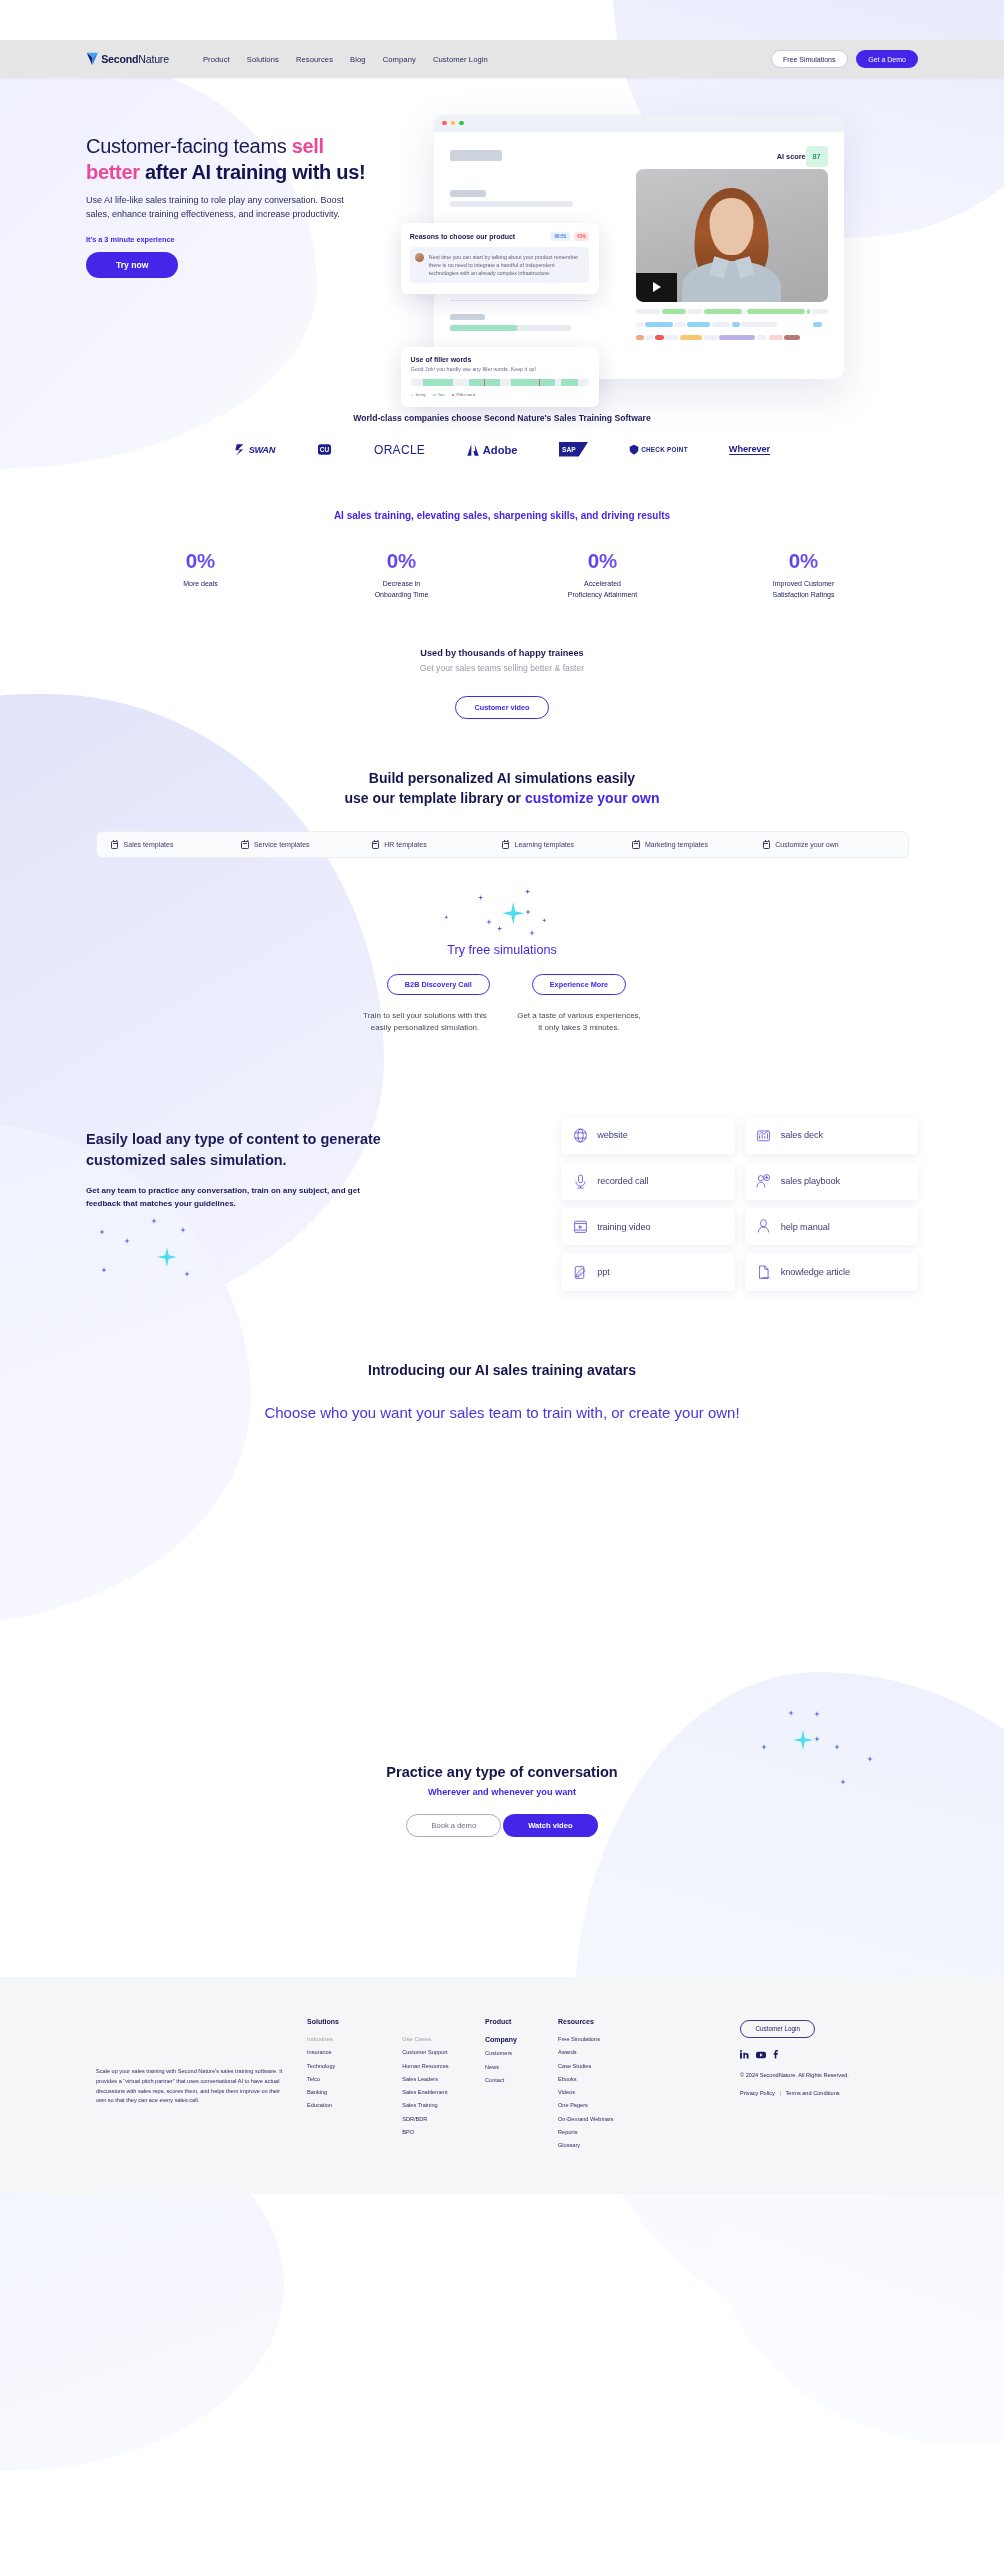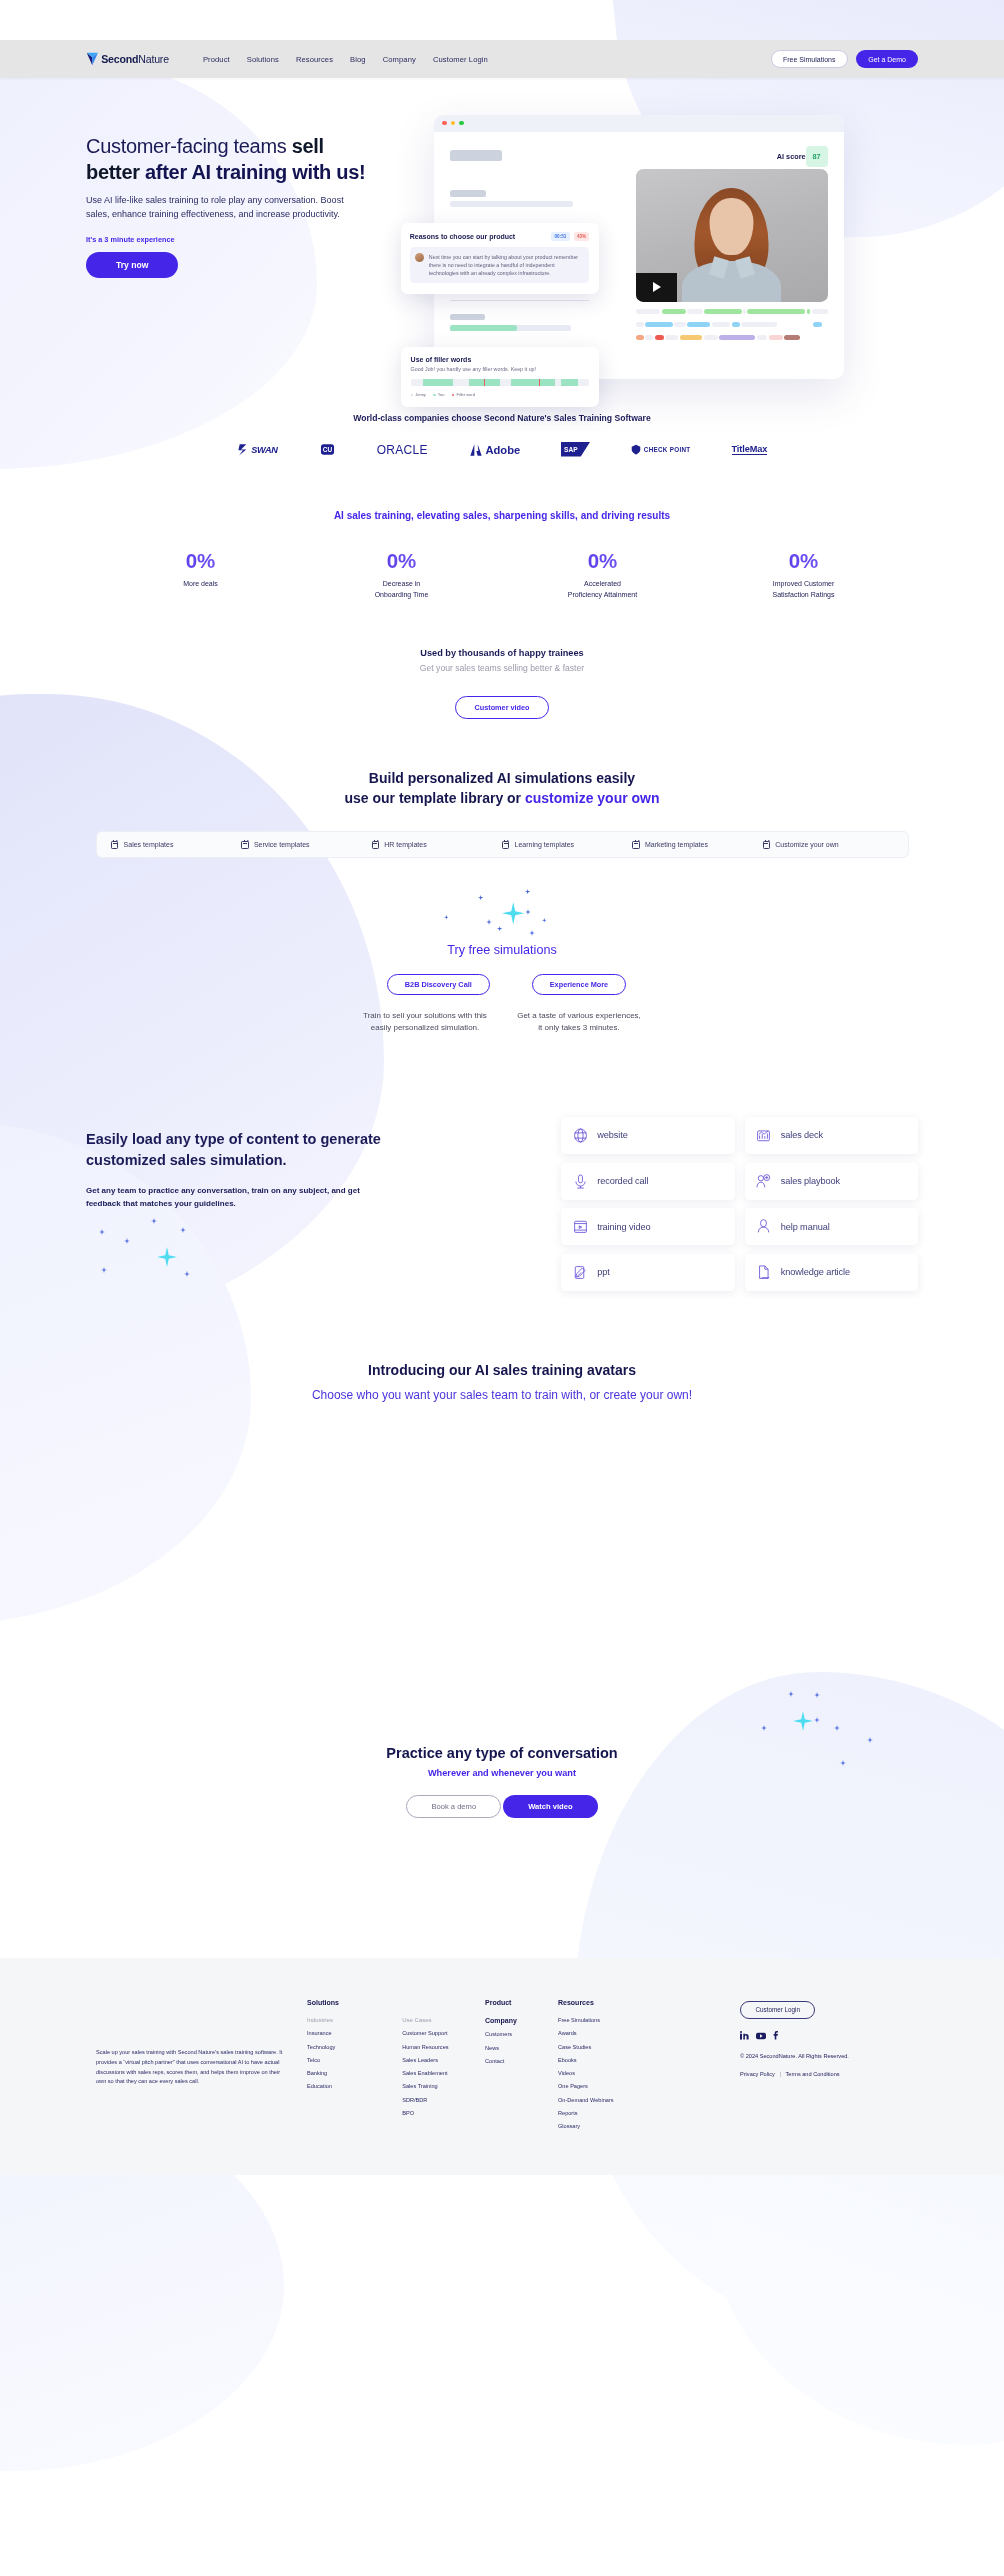--- a/index.html
+++ b/index.html
@@ -77,21 +77,21 @@
   }
   .btn-primary-sm {
     font-size:7px; padding:5.3px 12px; border:none; border-radius:26.4px;
     background:#4526e8; color:#fff; white-space:nowrap;
   }
 
   
   .hero { position:relative; z-index:3; width:832px; margin:0 auto; padding-top:34px; display:flex; }
   .hero-copy { width:337px; padding-top:21px; }
   .hero-h1 { font-size:20px; line-height:1.30; font-weight:400; color:#1a1a55; letter-spacing:-0.3px; }
-  .hero-h1 .em { color:#0f172a; font-weight:700; }
+  .hero-h1 .em { color:#ec4899; font-weight:700; }
   .hero-h1 .b2 { font-weight:700; color:#141452; }
   .hero-sub { margin-top:9.2px; font-size:9px; line-height:1.52; color:#2b2b63; width:277px; }
   .hero-note { margin-top:13.2px; font-size:7.3px; font-weight:700; color:#4526e8; }
   .btn-try {
     margin-top:8.6px; display:inline-block; background:#4526e8; color:#fff;
     border:none; border-radius:26.4px; padding:8px 30px; font-size:8.6px; font-weight:700;
   }
   .hero-visual { margin-left:10.6px; width:410px; position:relative; padding-top:2.6px; }
   .app-window {
     position:relative; width:410px; height:264px; background:#fff; border-radius:9.2px;
@@ -224,21 +224,21 @@
   .lc-card {
     background:#fff; border-radius:4.6px; box-shadow:0 2px 8.6px rgba(50,50,120,.09);
     height:37px; display:flex; align-items:center; gap:8.6px; padding:0 10.6px;
     font-size:9.2px; color:#3d3d7a; letter-spacing:-0.1px;
   }
   .lc-ico { width:17px; height:17px; flex:none; color:#5a43d6; }
 
   
   .avatars { position:relative; z-index:3; margin-top:71px; text-align:center; }
   .av-h2 { font-size:14px; font-weight:700; color:#16164f; }
-  .av-sub { margin-top:10px; font-size:12px; color:#4a34dd; }
+  .av-sub { margin-top:26px; font-size:15px; color:#4a34dd; }
   .av-space { height:317px; }
 
   
   .practice { position:relative; z-index:3; margin-top:26.4px; text-align:center; }
   .pr-h2 { font-size:14.5px; font-weight:700; color:#16164f; }
   .pr-sub { margin-top:7.3px; font-size:9.2px; font-weight:700; color:#4526e8; }
   .pr-btns { margin-top:17px; display:flex; justify-content:center; gap:2px; }
   .pr-ghost { border:0.7px solid #a9abbd; background:#fff; color:#6e6e86; border-radius:26.4px; padding:6px 24px; font-size:7.6px; }
   .pr-solid { border:none; background:#4526e8; color:#fff; border-radius:26.4px; padding:6.6px 25px; font-size:7.6px; font-weight:700; }
 
@@ -463,21 +463,21 @@
             <text x="15" y="15" font-size="10" fill="#fff" text-anchor="middle" font-family="Liberation Sans, sans-serif" font-weight="800">SAP</text>
           </svg>
       </div>
       <div class="brand b-cp">
         <svg width="10" height="11.2" viewBox="0 0 15 17">
             <path d="M7.5 1 L14 4 V9 C14 13 7.5 16 7.5 16 C7.5 16 1 13 1 9 V4 Z" fill="#1e2090"></path>
           </svg>
         <span>CHECK POINT</span>
       </div>
       <div class="brand b-tm">
-          <span>TitleMax</span>
+          <span>Wherever</span>
         </div>
     </div>
   </section>
 
   <section class="stats-section">
     <div class="stats-title">AI sales training, elevating sales, sharpening skills, and driving results</div>
     <div class="stats-row">
       <div class="stat">
         <div class="stat-num">0%</div>
         <div class="stat-lbl" style="white-space:pre-line">More deals</div>

